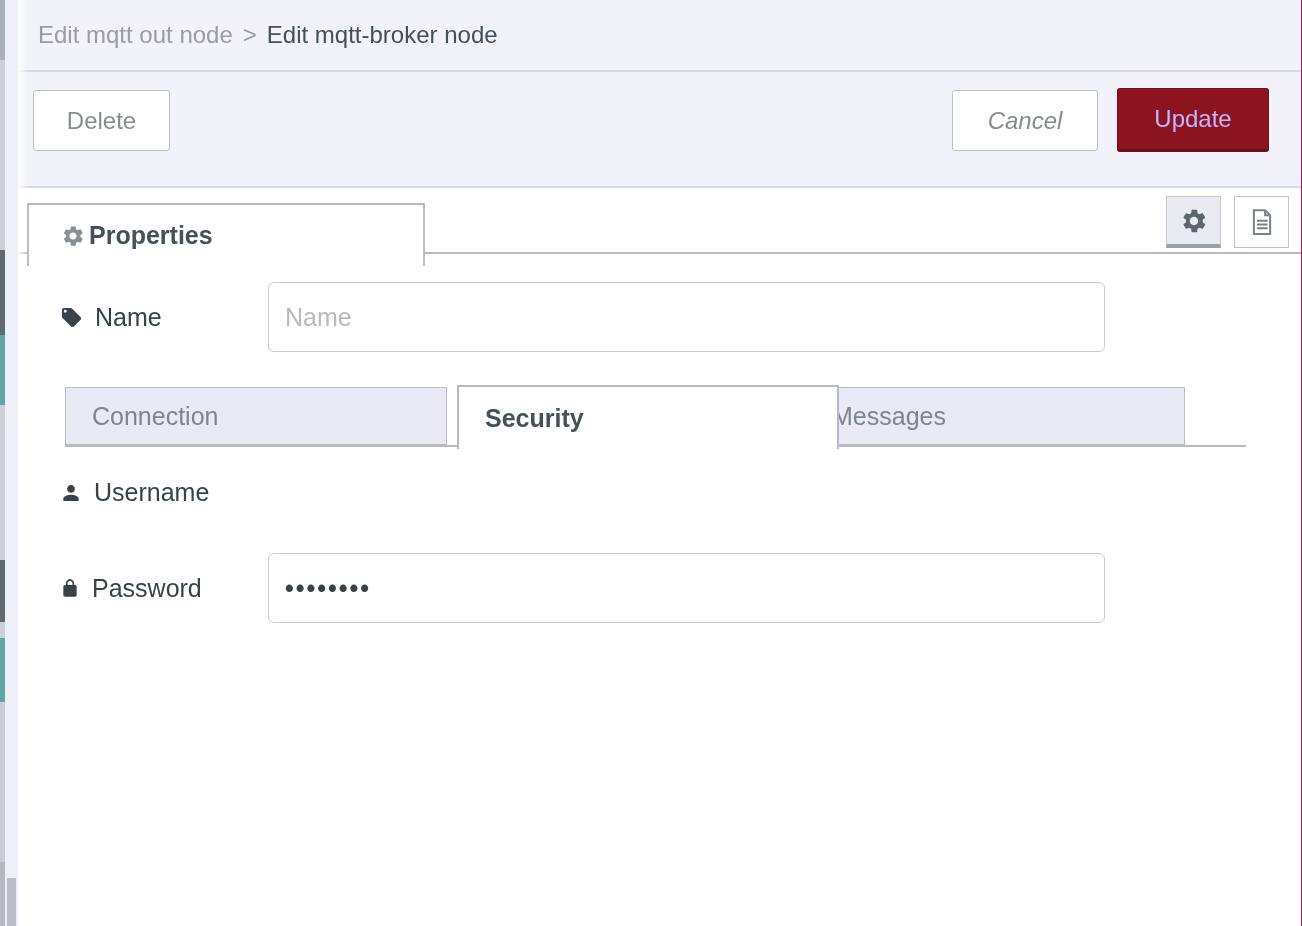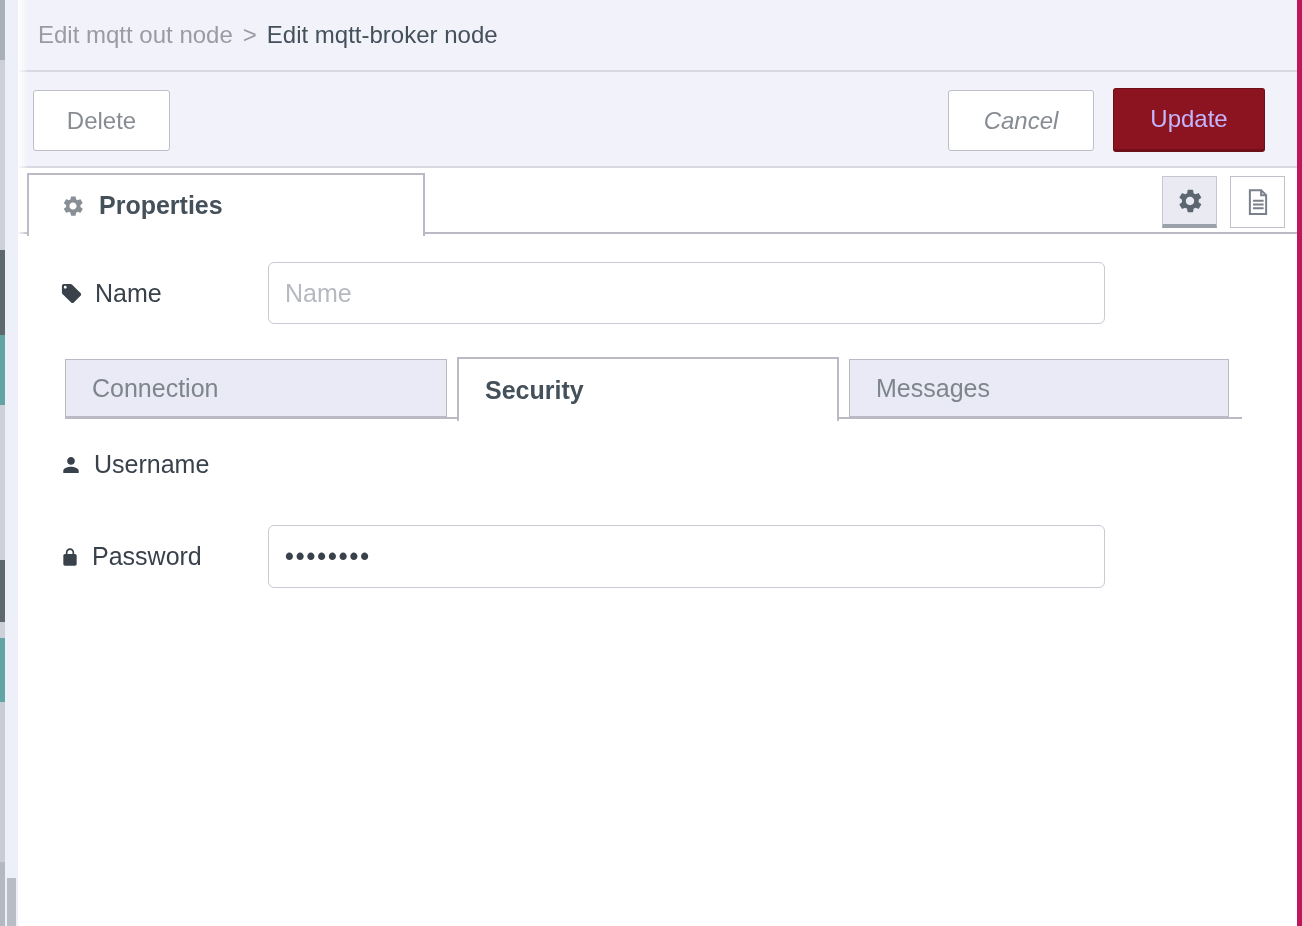--- a/index.html
+++ b/index.html
@@ -18,42 +18,42 @@
   .seg-d { top: 560px; height: 62px; background: #5e686f; }
   .seg-e { top: 638px; height: 64px; background: #63a5a5; }
   .seg-f { top: 702px; height: 160px; background: #c9ccd4; }
   .seg-g { top: 862px; height: 64px; background: #b4b8c0; }
   .gutter { position: absolute; left: 5px; top: 0; width: 13px; height: 926px; background: #eef0f9; }
   .gutter-thumb { position: absolute; left: 2px; top: 878px; width: 9px; height: 48px; background: #b9bdc7; }
 
   
   .tray {
     position: absolute; left: 18px; top: 0; width: 1284px; height: 926px;
-    background: #ffffff; border-right: 5px solid #be185d;
+    background: #ffffff; border-right: 1px solid #be185d;
   }
   .tray::before { 
     content: ""; position: absolute; left: 0; top: 0; bottom: 0; width: 10px;
     background: linear-gradient(to right, rgba(255,255,255,0.95), rgba(255,255,255,0));
     pointer-events: none; z-index: 5;
   }
 
   
   .tray-header {
     height: 72px; background: var(--header-bg, #f1f2fa);
     border-bottom: 2px solid #d8d9e3;
     display: flex; align-items: center; padding-left: 20px;
     font-size: 24px;
   }
   .crumb-parent { color: #9a9ca1; cursor: pointer; }
   .crumb-sep { color: #9a9ca1; margin: 0 10px; }
   .crumb-current { color: #44505a; font-weight: normal; }
 
   
   .tray-toolbar {
-    position: relative; height: 96px; background: var(--header-bg, #f1f2fa);
+    position: relative; height: 116px; background: var(--header-bg, #f1f2fa);
     border-bottom: 2px solid #d8d9e3;
   }
   .btn {
     position: absolute; top: 18px; height: 61px;
     font-family: "Liberation Sans", sans-serif;
     font-size: 24px; border-radius: 3px; cursor: pointer;
     display: flex; align-items: center; justify-content: center;
   }
   .btn-plain { background: #ffffff; border: 1px solid #bdbec7; color: #878c92; }
   .btn-delete { left: 15px;  width: 137px; }
@@ -64,46 +64,46 @@
     border: 1px solid #6e0f19; border-bottom-width: 3px;
   }
 
   
   .props-bar { position: relative; height: 70px; background: #ffffff; }
   .props-bar .baseline {
     position: absolute; left: 0; right: 0; bottom: 4px; height: 0;
     border-bottom: 2px solid #b9bac4;
   }
   .props-tab {
-    position: absolute; left: 9px; top: 5px; width: 398px; height: 63px;
+    position: absolute; left: 9px; top: 15px; width: 398px; height: 63px;
     background: #ffffff; border: 2px solid #b9bac4; border-bottom: none;
-    display: flex; align-items: center; gap: 14px; padding-left: 32px;
+    display: flex; align-items: center; gap: 4px; padding-left: 32px;
     z-index: 2; cursor: pointer;
   }
   .props-tab .tab-label { font-size: 25px; font-weight: bold; color: #44505a; }
   .icon { display: inline-flex; align-items: center; justify-content: center; }
   .icon svg { display: block; }
   .gear-gray { color: #898f96; }
   .hdr-iconbtn {
     position: absolute; top: 8px; width: 55px; height: 52px;
     display: flex; align-items: center; justify-content: center;
     cursor: pointer; z-index: 2;
   }
   .hdr-gear {
     right: 80px; background: #e9eaf2; border: 1px solid #c6c7cf;
     border-bottom: 4px solid #9ba1aa; color: #5c6670;
   }
   .hdr-doc { right: 12px; background: #ffffff; border: 1px solid #c0c1c9; color: #7a818a; }
 
   
   .content { position: relative; padding-top: 24px; background: #ffffff; }
   .form-row { position: relative; display: flex; align-items: center; }
-  .row-name     { margin: 0 17px 0 0; height: 62px; }
+  .row-name     { margin: 0 17px 0 0; height: 70px; }
   .row-username { margin-top: 14px; height: 63px; }
-  .row-password { margin-top: 29px; height: 63px; }
+  .row-password { margin-top: 29px; height: 70px; }
   .form-label {
     width: 250px; padding-left: 42px;
     display: flex; align-items: center; gap: 12px;
     font-size: 25px; color: #39414b;
   }
   .form-label .icon { color: #39414b; }
   .text-input {
     width: 837px; height: 100%;
     border: 1px solid #c9cad3; border-radius: 6px;
     font-family: "Liberation Sans", sans-serif;
@@ -123,21 +123,21 @@
   }
   .subtab {
     position: absolute; top: 2px; height: 58px; cursor: pointer;
     background: var(--inactive-tab-bg, #e9eaf5);
     border: 1px solid #b9bac4;
     display: flex; align-items: center; padding-left: 26px;
     font-size: 25px; color: #7e858c; z-index: 1;
   }
   .subtab-0 { left: 0px;   width: 382px; }
   .subtab-1 { left: 392px; width: 382px; }
-  .subtab-2 { left: 784px; width: 380px; }
+  .subtab-2 { left: 740px; width: 380px; }
   .subtab.active {
     top: 0; height: 64px; background: #ffffff;
     border: 2px solid #b9bac4; border-bottom: none;
     font-weight: bold; color: #44505a; z-index: 3;
   }
 </style>
 </head>
 <body>
 
 <div class="ws-strip">

